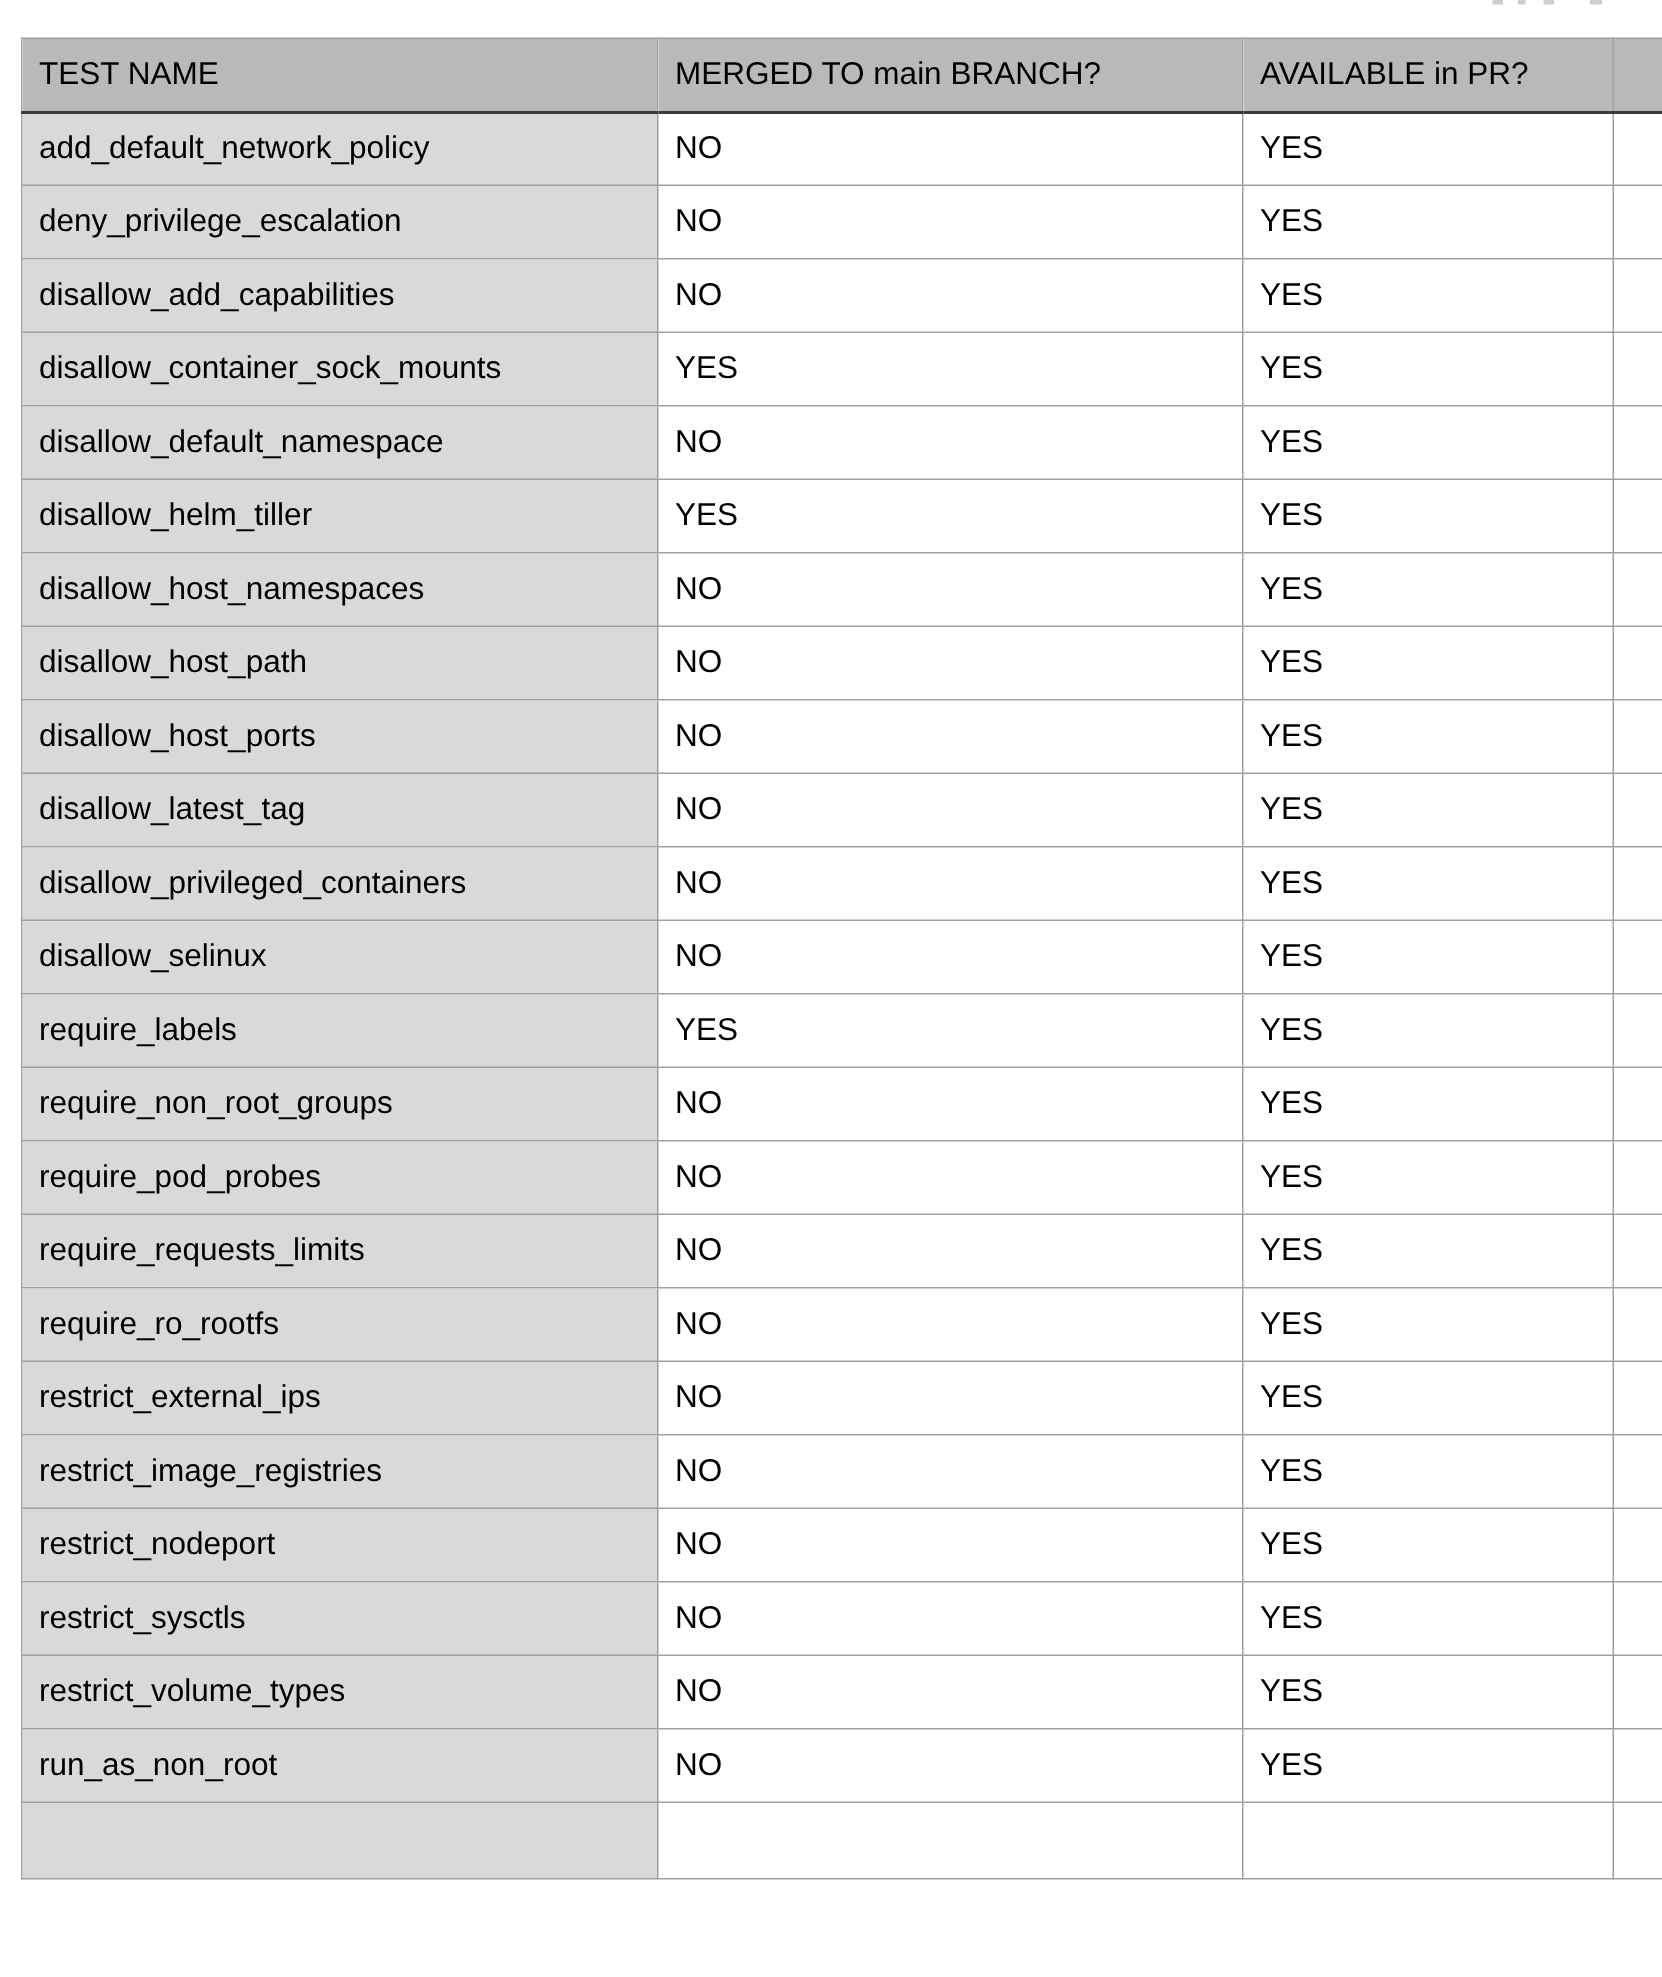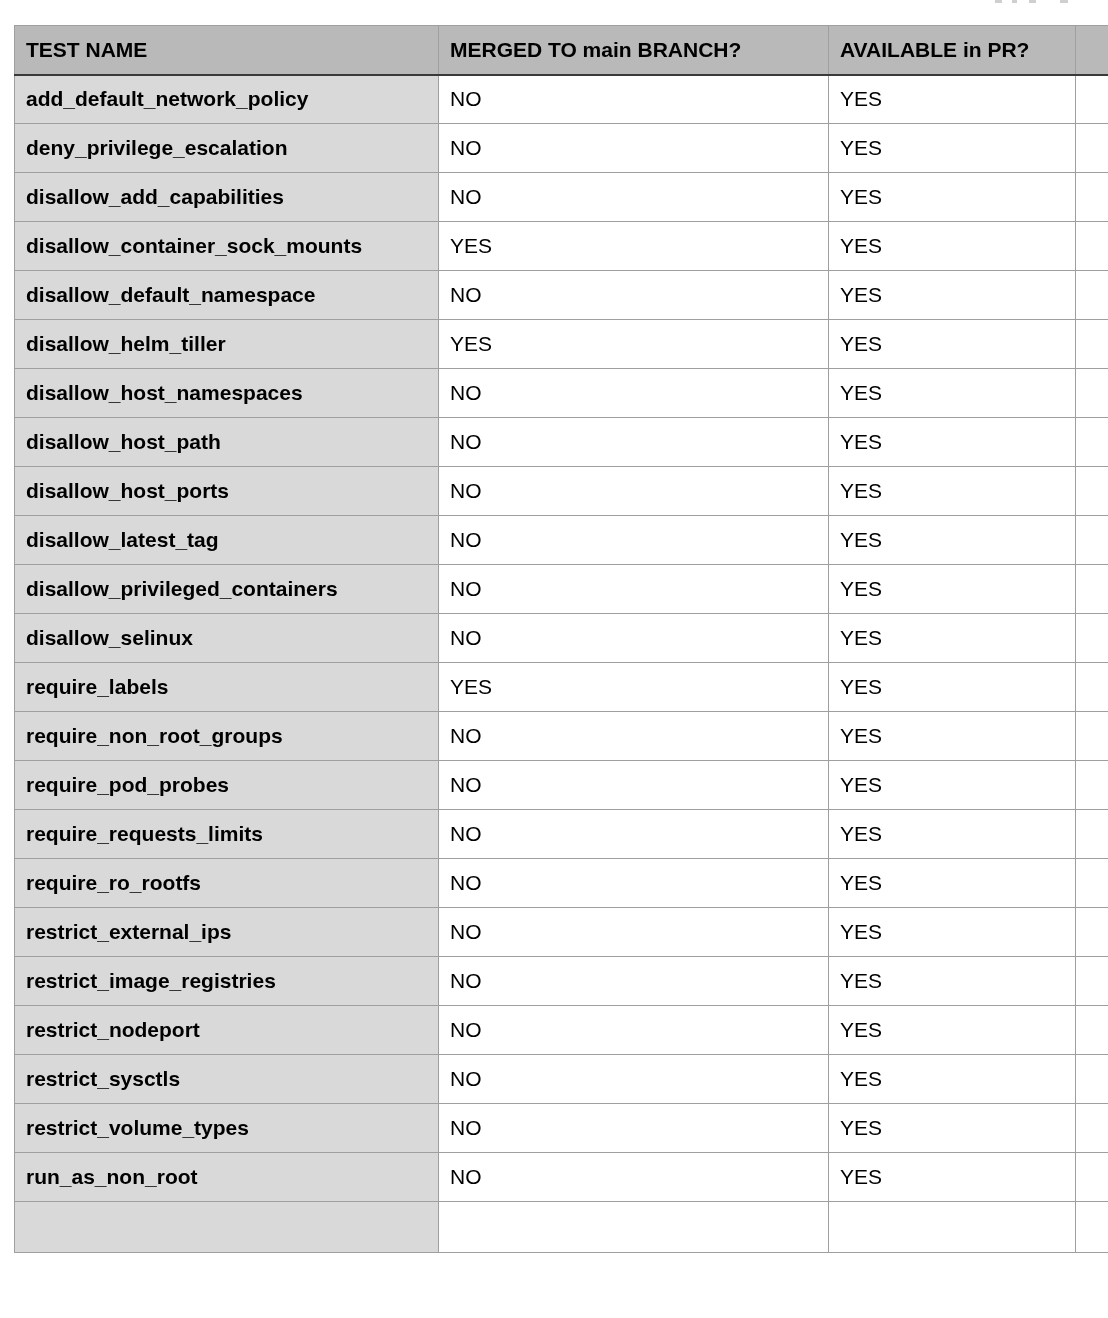--- a/index.html
+++ b/index.html
@@ -53,25 +53,25 @@
     font-size: 21px;
     padding: 0 6px 0 11px;
     vertical-align: middle;
     text-align: left;
     white-space: nowrap;
     overflow: hidden;
     height: 49px;
   }
   th {
     background: var(--header-bg);
-    font-weight: bold;
+    font-weight: normal;
     border-bottom: 2px solid var(--divider);
   }
   td { background: #ffffff; font-weight: normal; }
-  td.name { background: var(--label-bg); font-weight: bold; }
+  td.name { background: var(--label-bg); font-weight: normal; }
   tr.empty td { height: 51px; }
 </style>
 </head>
 <body>
 
 <div class="page">
 
   <div class="artifact a1"></div>
   <div class="artifact a2"></div>
   <div class="artifact a3"></div>

